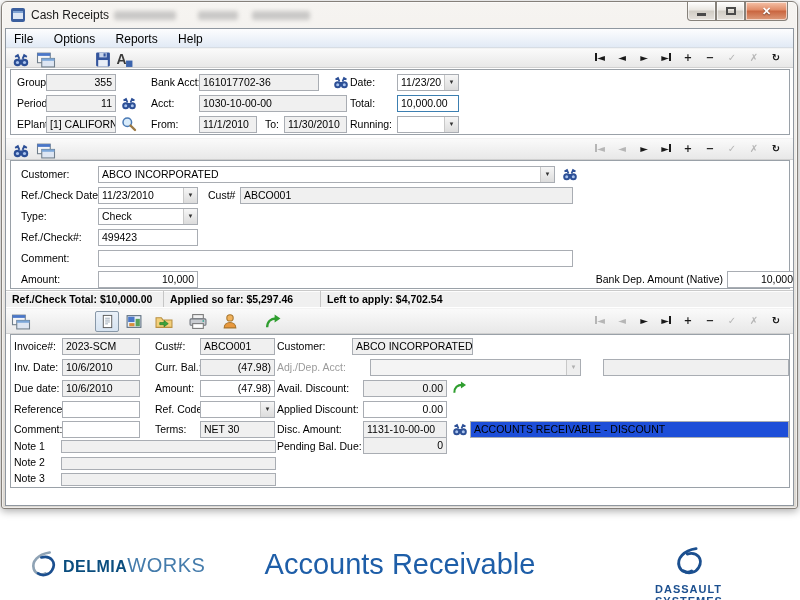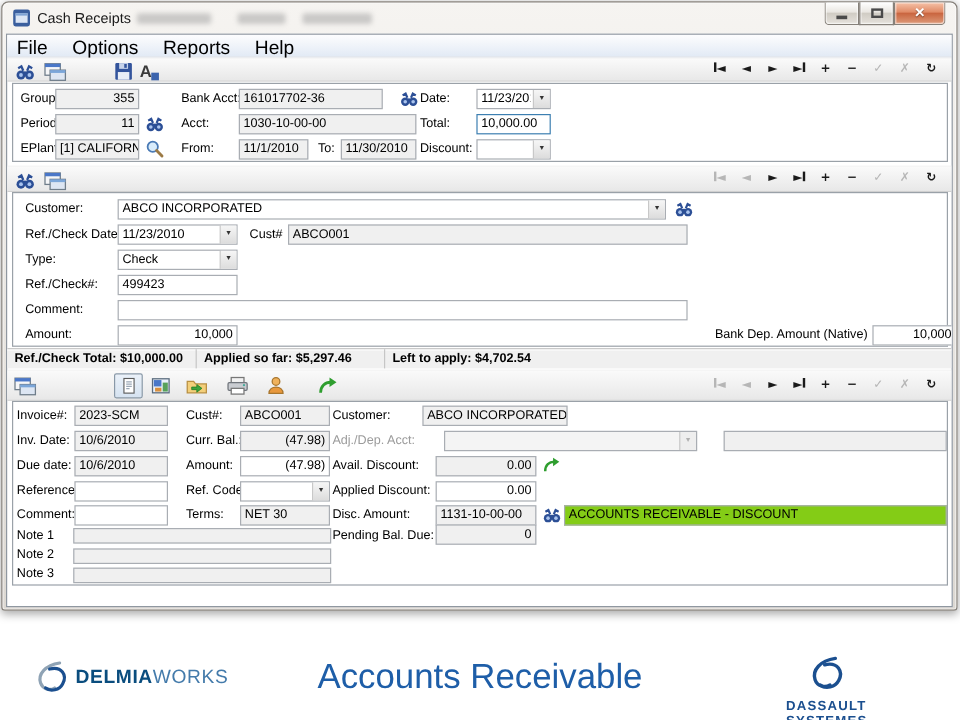--- a/index.html
+++ b/index.html
@@ -28,21 +28,21 @@
   .max-glyph { width:10px; height:8px; border:2px solid #4a4a4a; }
   .close-glyph { font-size:11px; font-weight:bold; color:#fff;
     text-shadow:0 1px 1px rgba(0,0,0,.45); line-height:1; }
 
   .client { position:absolute; left:3px; top:26px; width:789px; height:478px;
     background:#fff; border:1px solid #8f97a0; overflow:hidden; }
 
   
   .menubar { position:absolute; left:0; right:0; top:0; height:19px;
     background:linear-gradient(#fdfdfe,#e2eaf5); border-bottom:1px solid #d7dde4; }
-  .menubar span { display:inline-block; padding:3px 8px 0; font-size:16px; cursor:pointer; }
+  .menubar span { display:inline-block; padding:3px 8px 0; font-size:12px; cursor:pointer; }
   .toolbar { position:absolute; left:0; right:0;
     background:linear-gradient(#fafafa,#e8e8e8);
     border-top:1px solid #f3f3f3; border-bottom:1px solid #d0d0d0; }
   .tbi { position:absolute; width:18px; height:17px; cursor:pointer; }
   .tbi svg { width:100%; height:100%; }
   .tool-pressed { position:absolute; width:24px; height:21px; border:1px solid #8898a8;
     background:linear-gradient(#eaf1f9,#d6e3f1); border-radius:2px;
     display:flex; align-items:center; justify-content:center; cursor:pointer; }
   .tool-pressed svg { width:15px; height:15px; }
 
@@ -57,21 +57,21 @@
   
   .section { position:absolute; left:4px; width:780px; background:#fff;
     border:1px solid #9aa1a8; }
   .lbl { position:absolute; height:17px; line-height:17px; font-size:10.5px;
     white-space:nowrap; color:#000; }
   .lbl.gray { color:#9b9b9b; }
   .fld { position:absolute; height:17px; border:1px solid #a9adb3; background:#f0f0f0;
     font-size:10.5px; line-height:14px; padding:0 3px; white-space:nowrap;
     overflow:hidden; color:#000; }
   .fld.white { background:#fff; }
-  .fld.lightro { background:#84cc16; }
+  .fld.lightro { background:#1d4ed8; }
   .fld.num { text-align:right; }
   .fld.focus { border:1px solid #3c7fb1; }
   .fld.note { height:13px; line-height:11px; }
   .combo { position:absolute; height:17px; border:1px solid #a9adb3; background:#fff; }
   .combo .ctext { position:absolute; left:3px; top:0; right:16px; font-size:10.5px;
     line-height:15px; white-space:nowrap; overflow:hidden; }
   .combo .carr { position:absolute; right:0; top:0; bottom:0; width:14px;
     border-left:1px solid #c8c8c8; background:linear-gradient(#f6f6f6,#dcdcdc);
     text-align:center; font-size:6px; line-height:14px; color:#333; cursor:pointer; }
   .combo.disabled { background:#f4f4f4; }
@@ -83,21 +83,21 @@
     border-top:1px solid #c9c9c9; box-shadow:inset 0 1px 0 #fdfdfd;
     display:flex; font-size:10.5px; font-weight:bold; }
   .sbar .seg { border-right:1px solid #c6c6c6; padding:2px 6px 0; white-space:nowrap; }
 
   
   .footer-title { position:absolute; left:0; width:800px; top:548px; text-align:center;
     font-size:29px; color:#1e5ea8; }
   .logo-delmia { position:absolute; left:28px; top:550px; display:flex;
     align-items:center; gap:5px; }
   .logo-delmia .d1 { font-size:16px; font-weight:bold; color:#0a4d7e; letter-spacing:.5px; }
-  .logo-delmia .d2 { font-size:16px; color:#447bab; letter-spacing:.5px; }
+  .logo-delmia .d2 { font-size:20px; color:#447bab; letter-spacing:.5px; }
   .logo-ds { position:absolute; left:655px; top:545px; display:flex;
     align-items:center; gap:4px;flex-direction:column; }
   .logo-ds .txt { font-size:11px; font-weight:bold; color:#1b4f8f;
     letter-spacing:1px; line-height:12px; }
 </style>
 </head>
 <body>
 
 <div class="window">
 
@@ -224,21 +224,21 @@
       <span class="lbl" style="left:254px;top:46px;">To:</span>
       <div class="fld" style="left:273px;top:46px;width:63px;">11/30/2010</div>
 
       <span class="lbl" style="left:339px;top:4px;">Date:</span>
       <div class="combo" style="left:386px;top:4px;width:62px;">
         <span class="ctext">11/23/2010</span>
         <span class="carr">▼</span>
       </div>
       <span class="lbl" style="left:339px;top:25px;">Total:</span>
       <div class="fld white focus" style="left:386px;top:25px;width:62px;">10,000.00</div>
-      <span class="lbl" style="left:339px;top:46px;">Discount:</span>
+      <span class="lbl" style="left:339px;top:46px;">Running:</span>
       <div class="combo" style="left:386px;top:46px;width:62px;">
         <span class="ctext"></span>
         <span class="carr">▼</span>
       </div>
     </div>
 
     <div class="toolbar" style="top:109px;height:22px;">
       <span class="tbi" style="left:6px;top:3px;">
         <svg viewBox="0 0 16 16">
             <path d="M2.5 5.5 5 4l1.5 3.5M13.5 5.5 11 4 9.5 7.5" stroke="#2c4f96" stroke-width="1.8" fill="none"></path>

